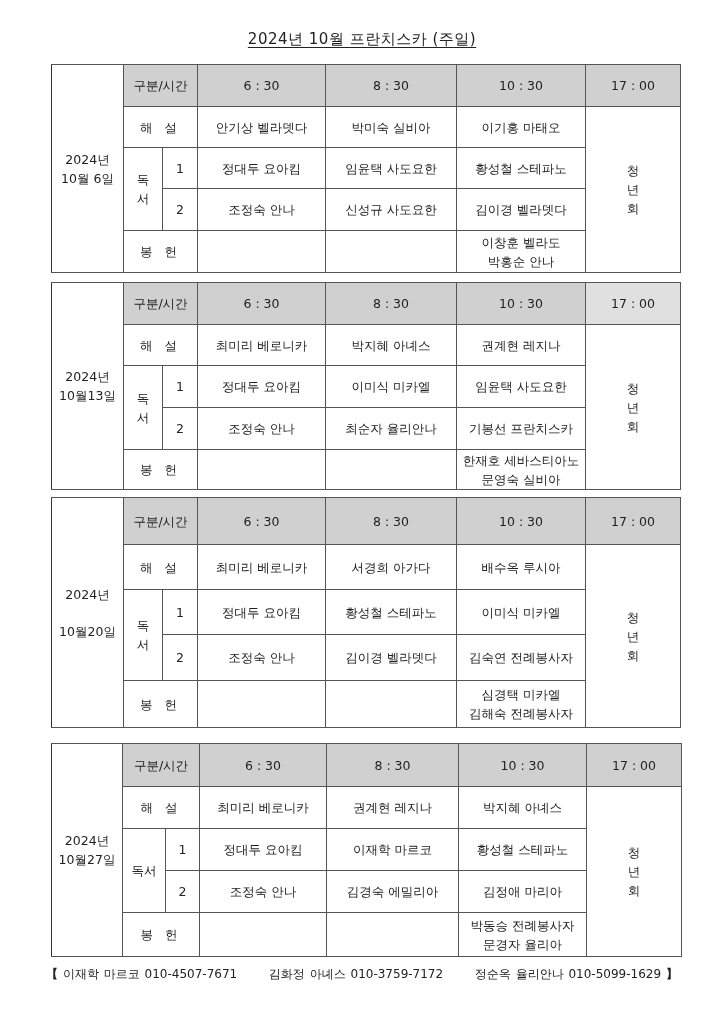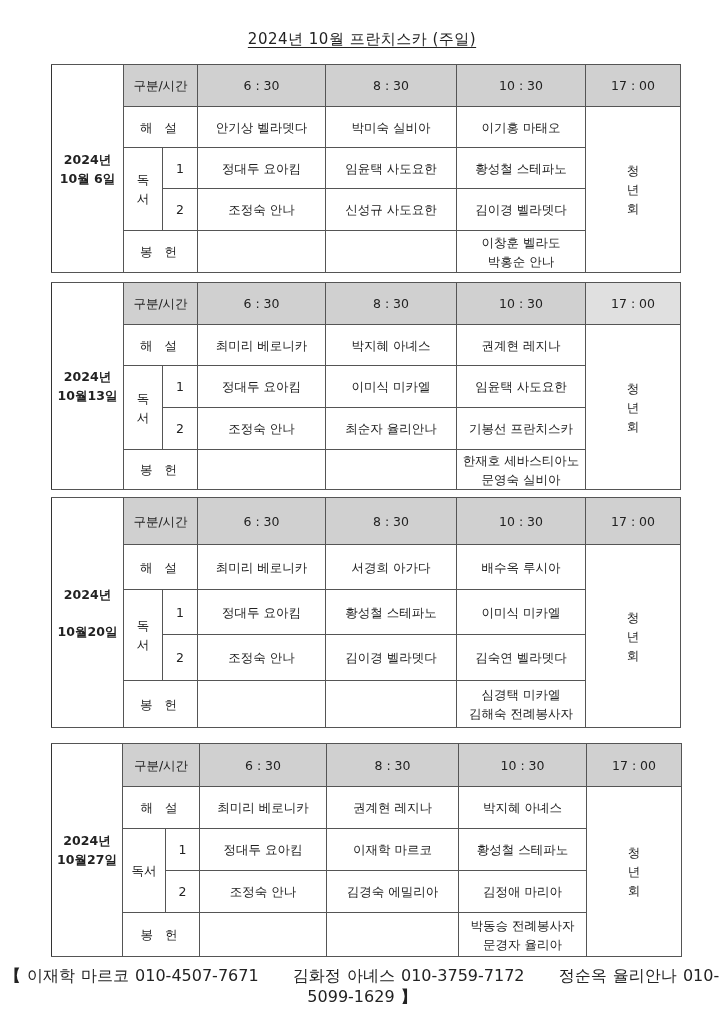--- a/index.html
+++ b/index.html
@@ -17,26 +17,26 @@
     position: absolute; left: 51px; width: 629px;
     border-collapse: collapse; table-layout: fixed;
   }
   .block td {
     border: 1px solid #555; padding: 0; text-align: center; vertical-align: middle;
     font-size: 12.5px; line-height: 19px; white-space: nowrap;
   }
   .block td.outer-l { border-left: 1.5px solid #333; }
   .hdr td.h { background: #d0d0d0; }
   .hdr td.h.light { background: #e0e0e0; }
-  .date { font-size: 12.5px; line-height: 20px; font-weight: bold; }
+  .date { font-size: 12.5px; line-height: 20px; }
   .vert { line-height: 22px; }
   .spaced { letter-spacing: 4px; }
   .footer {
     position: absolute; top: 966px; left: 0; width: 724px; text-align: center;
-    font-size: 16px; word-spacing: 1px;
+    font-size: 12px; word-spacing: 1px;
   }
   .footer .gap { display: inline-block; width: 22px; }
   .bracket { font-weight: bold; }
 </style>
 </head>
 <body>
 
 <div class="title"><span>2024년 10월 프란치스카 (주일)</span></div>
 
 <table class="block" id="wk0" style="top:64px;">
@@ -183,21 +183,21 @@
 서</span></td>
         <td><span style="white-space:pre-line">1</span></td>
         <td><span style="white-space:pre-line">정대두 요아킴</span></td>
         <td><span style="white-space:pre-line">황성철 스테파노</span></td>
         <td><span style="white-space:pre-line">이미식 미카엘</span></td>
       </tr>
       <tr style="height:46px">
         <td><span style="white-space:pre-line">2</span></td>
         <td><span style="white-space:pre-line">조정숙 안나</span></td>
         <td><span style="white-space:pre-line">김이경 벨라뎃다</span></td>
-        <td><span style="white-space:pre-line">김숙연 벨라뎃다</span></td>
+        <td><span style="white-space:pre-line">김숙연 전례봉사자</span></td>
       </tr>
       <tr style="height:47px">
         <td colspan="2" class="spaced"><span style="white-space:pre-line">봉 헌</span></td>
         <td><span style="white-space:pre-line"></span></td>
         <td><span style="white-space:pre-line"></span></td>
         <td><span style="white-space:pre-line">심경택 미카엘
 김해숙 전례봉사자</span></td>
       </tr>
     </tbody>
   </table>

